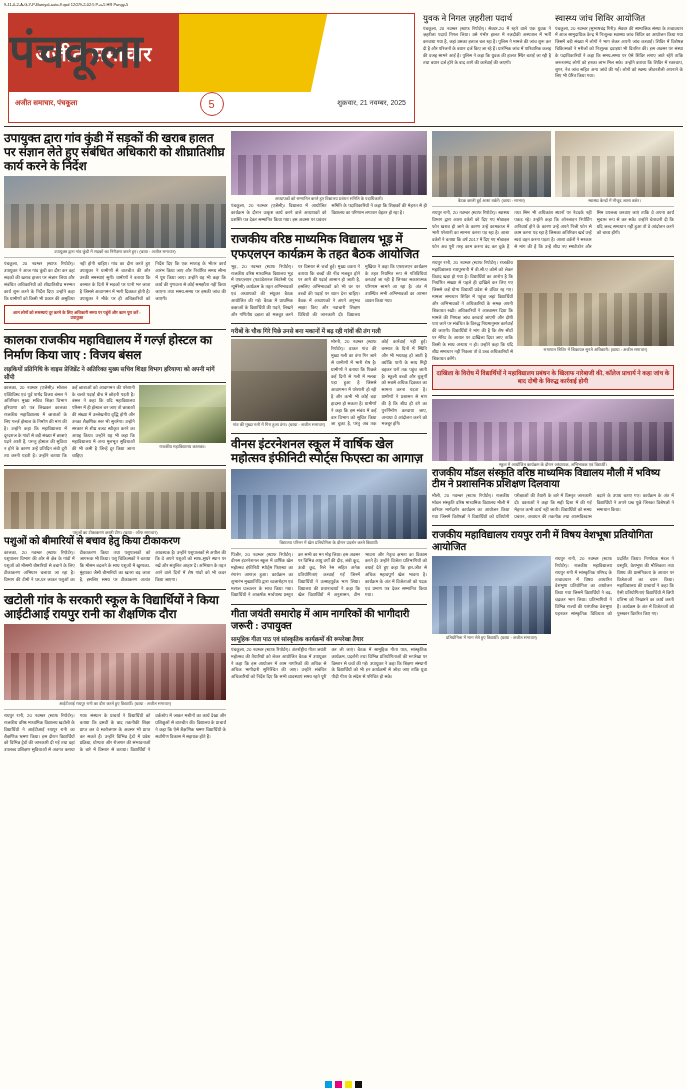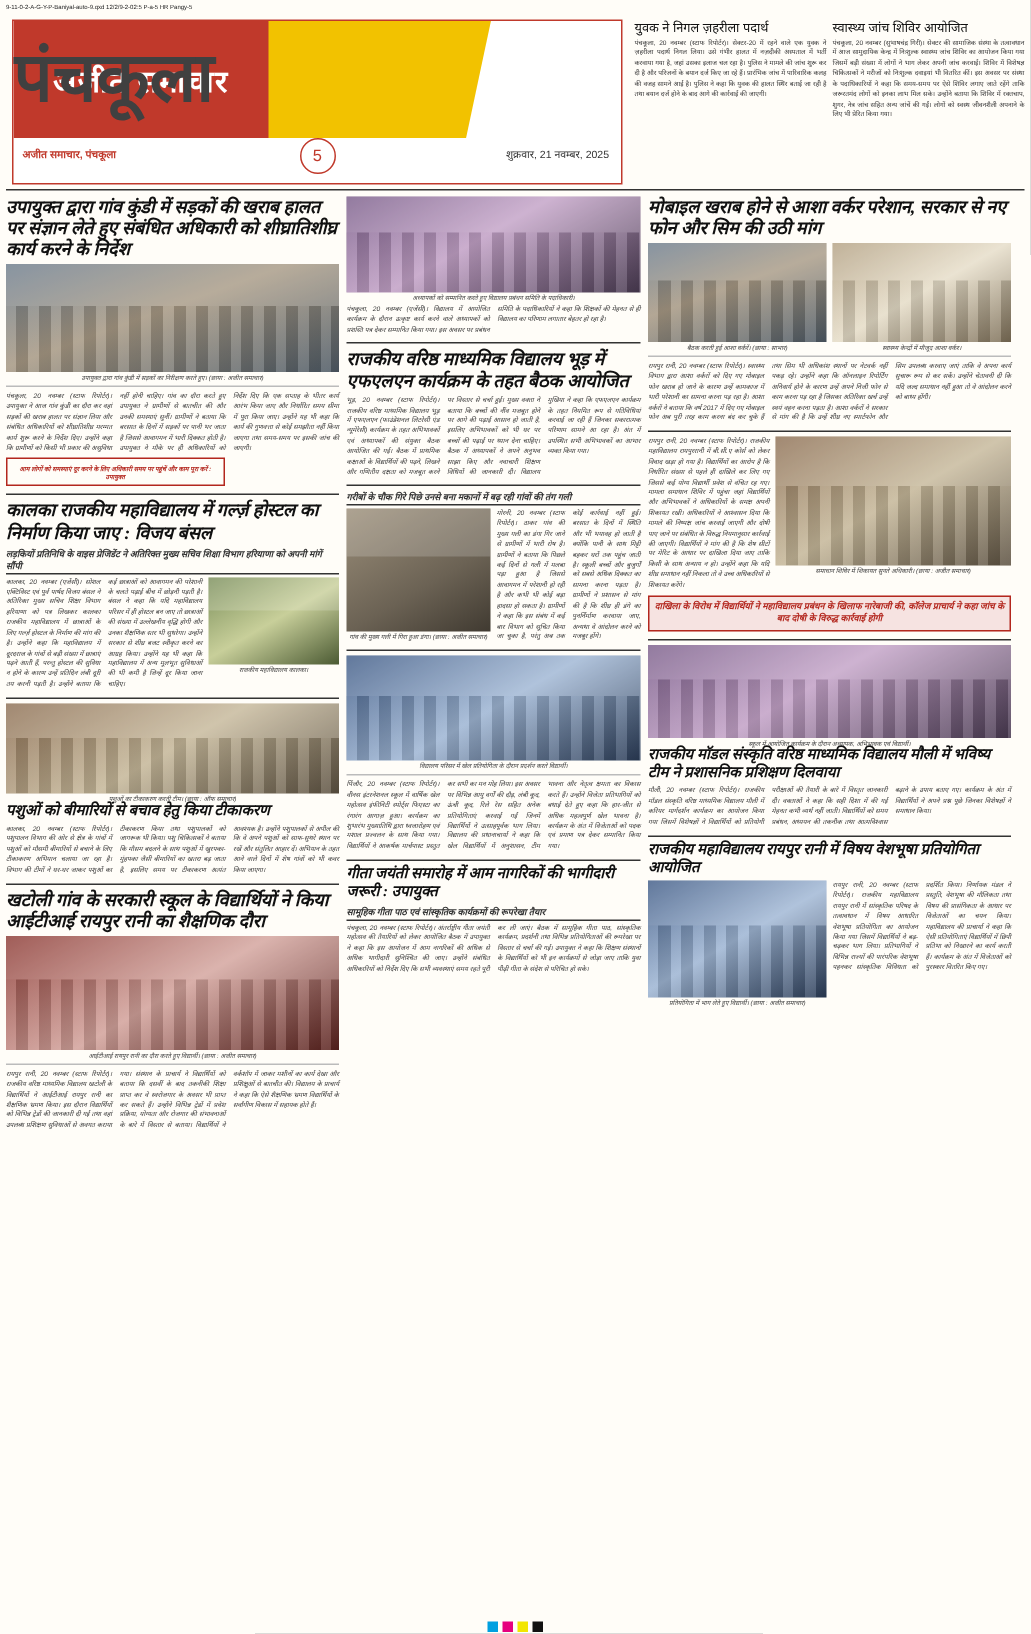--- a/index.html
+++ b/index.html
@@ -48,21 +48,21 @@
   .body-txt.x2{column-count:2;column-gap:5px;}
   .body-txt.x3{column-count:3;column-gap:5px;}
   .cap{font-size:4.2px;color:#444;text-align:center;margin-top:1px;}
   .rule{border-top:1px solid #333;margin:3px 0;}
   .rule-thin{border-top:1px solid #bbb;margin:3px 0;}
   
   .cols{display:flex;margin:4px;gap:5px;}
   .c1{width:222px;}
   .c2{width:196px;}
   .c3{width:242px;}
-  .block{margin-bottom:5px;font-style:italic;}
+  .block{margin-bottom:5px;}
   .hd{
     font-size:12px;font-weight:bold;line-height:1.18;color:#111;margin:0 0 3px;
     font-family:"Liberation Serif",serif;
   }
   .hd.sm{font-size:10px;}
   .subhd{font-size:6px;font-weight:bold;color:#333;margin:0 0 2px;border-bottom:1px solid #333;padding-bottom:1px;}
   .photo{width:100%;background:#8a8a8a;position:relative;overflow:hidden;}
   .photo.ppl{background:linear-gradient(160deg,#6e7d8c 0%,#a89a85 45%,#4f5b66 100%);}
   .photo.grp{background:linear-gradient(150deg,#8d6f53 0%,#c6b89a 50%,#5d5242 100%);}
   .photo.road{background:linear-gradient(150deg,#9c8f7a 0%,#6b6254 60%,#403a31 100%);}
@@ -210,20 +210,21 @@
           </div>
           <div style="width:50%;">
             <div class="body-txt x2">मोरनी, 20 नवम्बर (स्टाफ रिपोर्टर)। ठाकर गांव की मुख्य गली का डंगा गिर जाने से ग्रामीणों में भारी रोष है। ग्रामीणों ने बताया कि पिछले कई दिनों से गली में मलबा पड़ा हुआ है जिससे आवागमन में परेशानी हो रही है और कभी भी कोई बड़ा हादसा हो सकता है। ग्रामीणों ने कहा कि इस संबंध में कई बार विभाग को सूचित किया जा चुका है, परंतु अब तक कोई कार्रवाई नहीं हुई। बरसात के दिनों में स्थिति और भी भयावह हो जाती है क्योंकि पानी के साथ मिट्टी बहकर घरों तक पहुंच जाती है। स्कूली बच्चों और बुजुर्गों को सबसे अधिक दिक्कत का सामना करना पड़ता है। ग्रामीणों ने प्रशासन से मांग की है कि शीघ्र ही डंगे का पुनर्निर्माण करवाया जाए, अन्यथा वे आंदोलन करने को मजबूर होंगे।</div>
           </div>
         </div>
       </div>
 
       <div class="rule"></div>
 
       <div class="block">
+        <div class="hd">वीनस इंटरनेशनल स्कूल में वार्षिक खेल महोत्सव इंफीनिटी स्पोर्ट्स फिएस्टा का आगाज़</div>
         <div class="photo blue" style="height:70px;">
           <div class="sky"></div>
           <div class="figs"></div>
         </div>
         <div class="cap">विद्यालय परिसर में खेल प्रतियोगिता के दौरान प्रदर्शन करते विद्यार्थी।</div>
         <div class="rule-thin"></div>
         <div class="body-txt x3">पिंजौर, 20 नवम्बर (स्टाफ रिपोर्टर)। वीनस इंटरनेशनल स्कूल में वार्षिक खेल महोत्सव इंफीनिटी स्पोर्ट्स फिएस्टा का रंगारंग आगाज़ हुआ। कार्यक्रम का शुभारंभ मुख्यातिथि द्वारा ध्वजारोहण एवं मशाल प्रज्वलन के साथ किया गया। विद्यार्थियों ने आकर्षक मार्चपास्ट प्रस्तुत कर सभी का मन मोह लिया। इस अवसर पर विभिन्न आयु वर्गों की दौड़, लंबी कूद, ऊंची कूद, रिले रेस सहित अनेक प्रतियोगिताएं करवाई गईं जिनमें विद्यार्थियों ने उत्साहपूर्वक भाग लिया। विद्यालय की प्रधानाचार्या ने कहा कि खेल विद्यार्थियों में अनुशासन, टीम भावना और नेतृत्व क्षमता का विकास करते हैं। उन्होंने विजेता प्रतिभागियों को बधाई देते हुए कहा कि हार-जीत से अधिक महत्वपूर्ण खेल भावना है। कार्यक्रम के अंत में विजेताओं को पदक एवं प्रमाण पत्र देकर सम्मानित किया गया।</div>
       </div>
 
       <div class="rule"></div>
@@ -232,21 +233,20 @@
         <div class="hd sm">गीता जयंती समारोह में आम नागरिकों की भागीदारी जरूरी : उपायुक्त</div>
         <div class="subhd">सामूहिक गीता पाठ एवं सांस्कृतिक कार्यक्रमों की रूपरेखा तैयार</div>
         <div class="body-txt x2">पंचकूला, 20 नवम्बर (स्टाफ रिपोर्टर)। अंतर्राष्ट्रीय गीता जयंती महोत्सव की तैयारियों को लेकर आयोजित बैठक में उपायुक्त ने कहा कि इस आयोजन में आम नागरिकों की अधिक से अधिक भागीदारी सुनिश्चित की जाए। उन्होंने संबंधित अधिकारियों को निर्देश दिए कि सभी व्यवस्थाएं समय रहते पूरी कर ली जाएं। बैठक में सामूहिक गीता पाठ, सांस्कृतिक कार्यक्रम, प्रदर्शनी तथा विभिन्न प्रतियोगिताओं की रूपरेखा पर विस्तार से चर्चा की गई। उपायुक्त ने कहा कि शिक्षण संस्थानों के विद्यार्थियों को भी इन कार्यक्रमों से जोड़ा जाए ताकि युवा पीढ़ी गीता के संदेश से परिचित हो सके।</div>
       </div>
 
     </div>
 
     <div class="c3">
 
       <div class="block">
-        <div class="hd">मोबाइल खराब होने से आशा वर्कर परेशान, सरकार से नए फोन और सिम की उठी मांग</div>
         <div class="row">
           <div style="width:50%;">
             <div class="photo ppl" style="height:66px;">
               <div class="sky"></div>
               <div class="figs"></div>
             </div>
             <div class="cap">बैठक करती हुई आशा वर्करें।   (छाया : साभार)</div>
           </div>
           <div style="width:50%;">
             <div class="photo cream" style="height:66px;">

